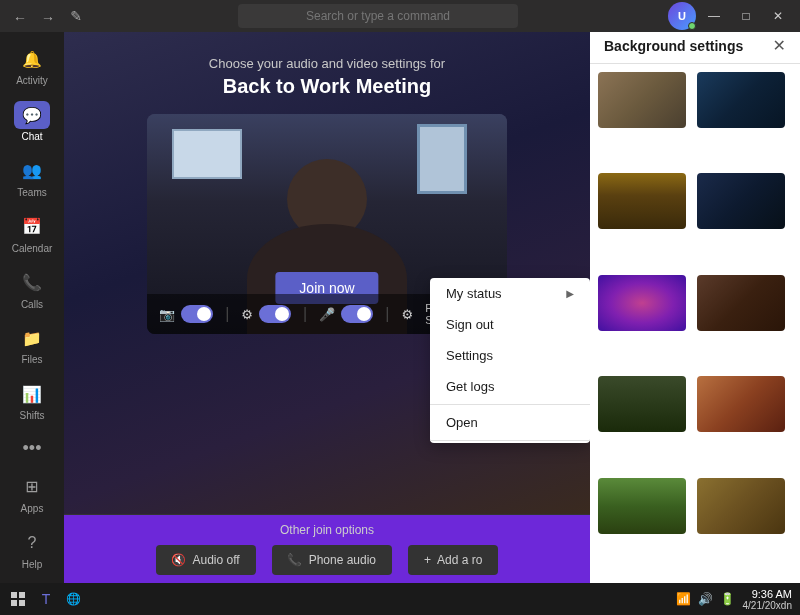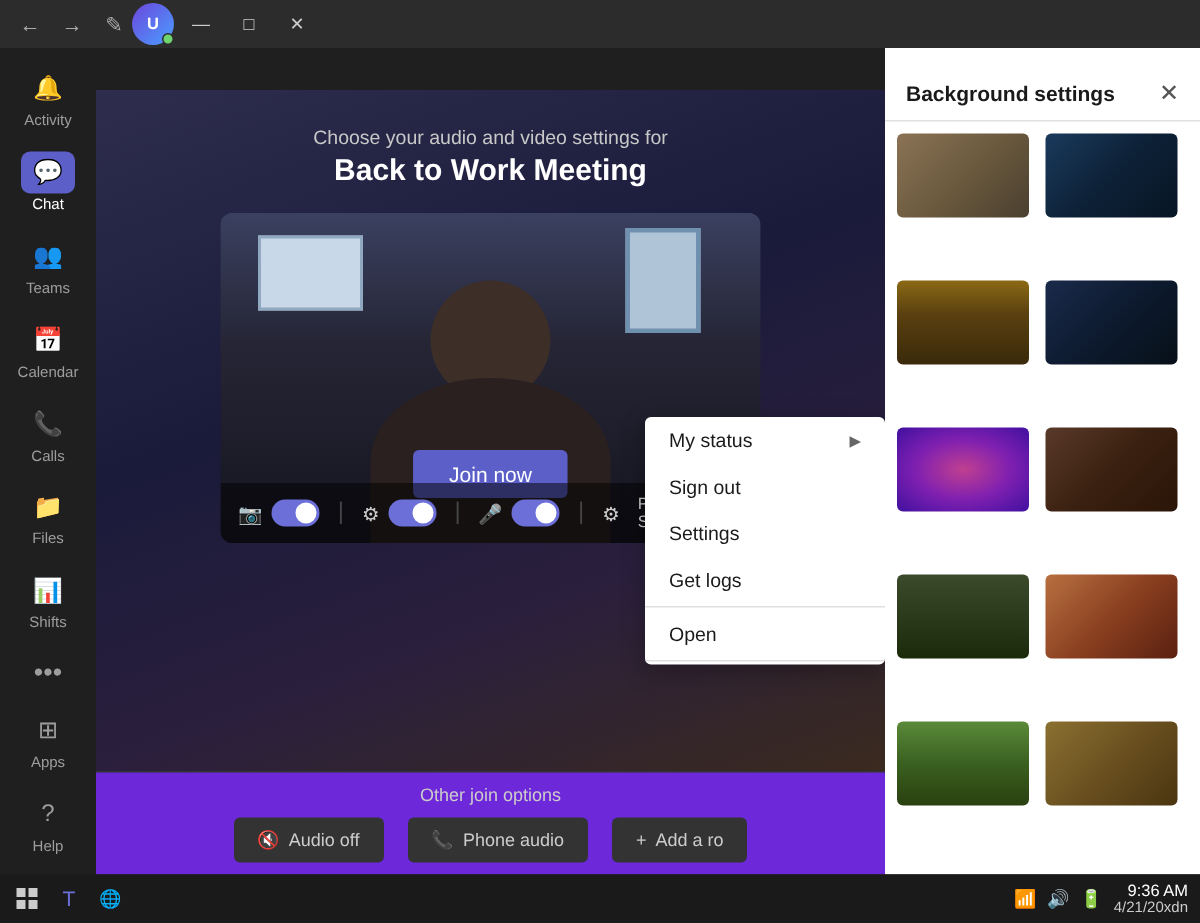--- a/index.html
+++ b/index.html
@@ -59,21 +59,21 @@
     }
     .sidebar-icon-wrap {
       width: 36px; height: 28px; display: flex; align-items: center; justify-content: center;
     }
     .sidebar-label { font-size: 10px; }
     .sidebar-icon { font-size: 16px; }
     .sidebar-spacer { flex: 1; }
     .sidebar-dots { color: #9d9d9d; font-size: 18px; cursor: pointer; margin: 4px 0; }
 
     
-    .content-area { flex: 1; display: flex; flex-direction: column; position: relative; overflow: hidden; margin-top: 28px; }
+    .content-area { flex: 1; display: flex; flex-direction: column; position: relative; overflow: hidden; }
 
     
     .prejoin {
       flex: 1; background: linear-gradient(160deg, #2e2d4e 0%, #1a1a3a 40%, #2a1f3d 70%, #3a2a1f 100%);
       display: flex; flex-direction: column; align-items: center; padding: 24px 20px 0;
       position: relative;
     }
     .prejoin-title-area { text-align: center; margin-bottom: 16px; }
     .prejoin-subtitle { color: #c8c8c8; font-size: 13px; margin-bottom: 4px; }
     .prejoin-title { color: #fff; font-size: 20px; font-weight: 600; }
@@ -125,21 +125,21 @@
       border: none; border-radius: 4px; padding: 8px 16px; font-size: 12px; cursor: pointer;
     }
 
     
     .bg-panel {
       width: 210px; background: #fff; display: flex; flex-direction: column;
       flex-shrink: 0; position: relative;
     }
     .bg-panel-header {
       display: flex; align-items: center; justify-content: space-between;
-      padding: 20px 14px 8px; border-bottom: 1px solid #e0e0e0;
+      padding: 4px 14px 8px; border-bottom: 1px solid #e0e0e0;
     }
     .bg-panel-title { font-size: 14px; font-weight: 600; color: #1a1a1a; }
     .bg-close-btn { background: none; border: none; cursor: pointer; color: #555; font-size: 16px; }
     .bg-grid {
       display: grid; grid-template-columns: 1fr 1fr; gap: 4px; padding: 8px;
       overflow-y: auto; flex: 1;
     }
     .bg-thumb {
       width: 88px; height: 56px; border-radius: 4px; cursor: pointer; overflow: hidden;
     }
@@ -186,20 +186,23 @@
 </head>
 <body>
 
 <div class="window">
 
   <div class="title-bar">
     <div class="title-bar-nav">
       <button class="nav-btn">←</button>
       <button class="nav-btn">→</button>
       <button class="nav-btn">✎</button>
+    </div>
+    <div class="title-bar-search">
+      <input class="search-box" type="text" placeholder="Search or type a command" style="">
     </div>
     <div class="title-bar-controls">
       <div class="avatar-circle">
         <span>U</span>
         <div class="avatar-badge"></div>
       </div>
       <button class="win-btn">—</button>
       <button class="win-btn">□</button>
       <button class="win-btn close">✕</button>
     </div>

